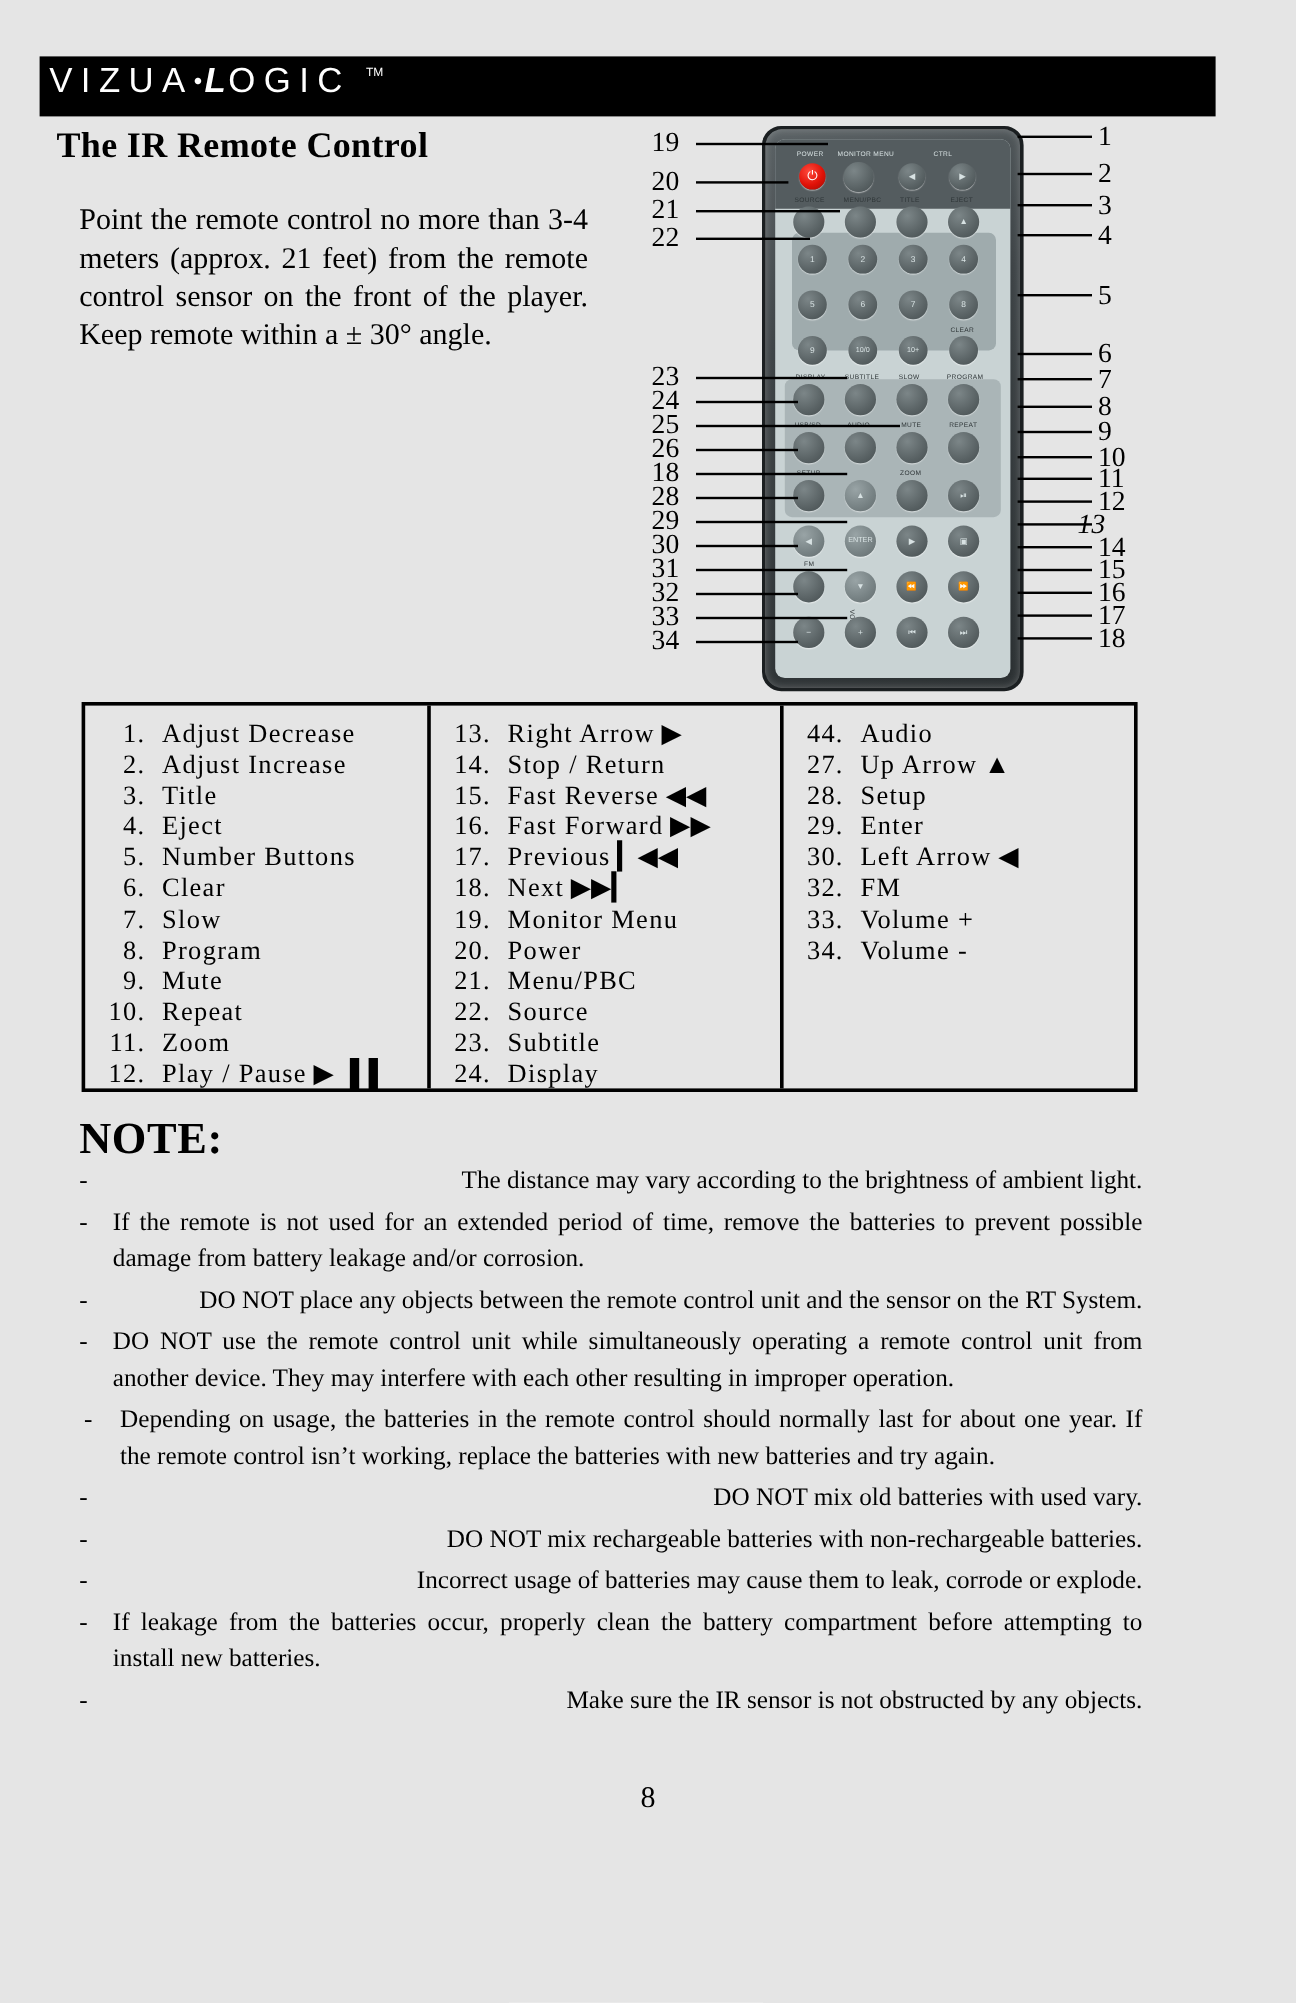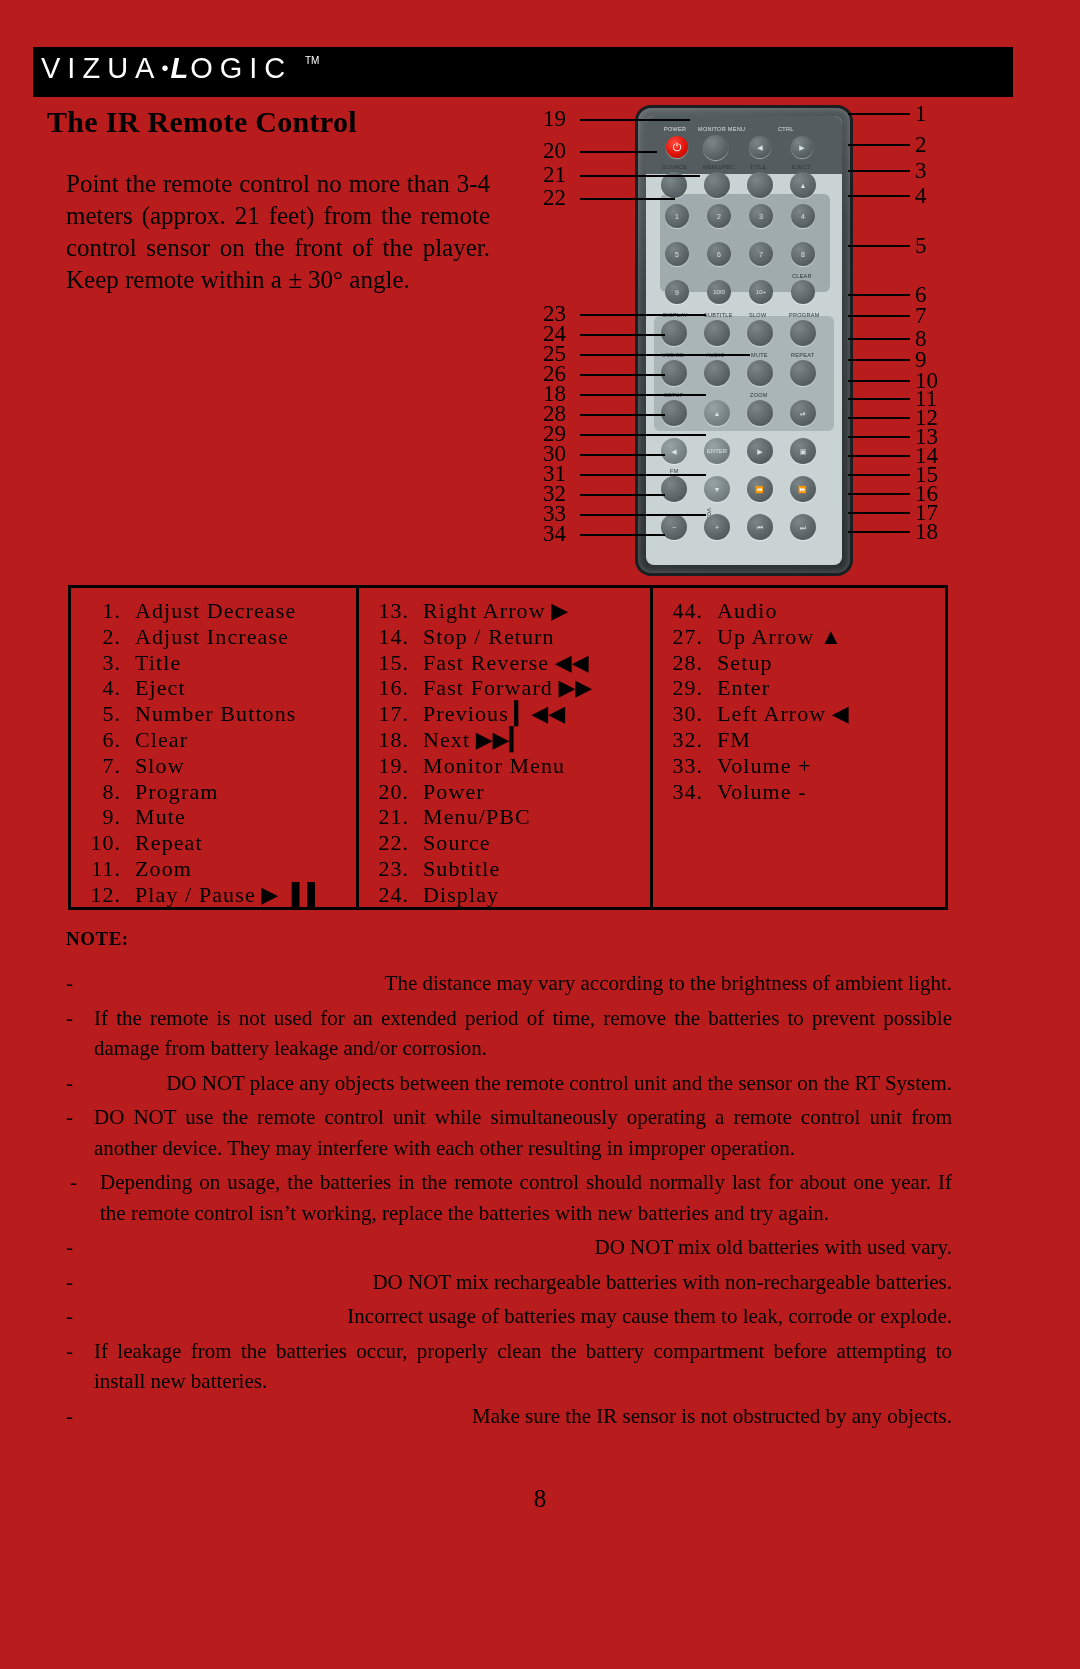--- a/index.html
+++ b/index.html
@@ -15,21 +15,21 @@
     color: #000;
     overflow: hidden;
   }
 
   
   .page {
     position: absolute;
     left: 0; top: 0;
     width: 1080px;
     height: 1669px;
-    background: #b91c1c;
+    background: #e5e5e5;
   }
 
   
   .logo-bar {
     position: absolute;
     left: 33px;
     top: 47px;
     width: 980px;
     height: 50px;
     background: #000000;
@@ -216,21 +216,21 @@
     box-sizing: border-box;
     letter-spacing: 1px;
   }
   .ltxt { letter-spacing: 1.1px; }
 
   
   .note-head {
     position: absolute;
     left: 66px;
     top: 928px;
-    font-size: 19px;
+    font-size: 37px;
     font-weight: bold;
     letter-spacing: .5px;
   }
   .notes {
     position: absolute;
     left: 66px;
     top: 968px;
     width: 886px;
   }
   .note-item {
@@ -391,21 +391,21 @@
     <div class="lead" style="left:318px;top:285px;width:62px;"></div>
     <div class="cnum" style="left:385px;top:274px;">10</div>
 
     <div class="lead" style="left:318px;top:303px;width:62px;"></div>
     <div class="cnum" style="left:385px;top:292px;">11</div>
 
     <div class="lead" style="left:318px;top:322px;width:62px;"></div>
     <div class="cnum" style="left:385px;top:311px;">12</div>
 
     <div class="lead" style="left:318px;top:341px;width:62px;"></div>
-    <div class="cnum" style="left:385px;top:330px;">13</div>
+    <div class="cnum" style="left:368px;top:330px;font-style:italic;">13</div>
 
     <div class="lead" style="left:318px;top:360px;width:62px;"></div>
     <div class="cnum" style="left:385px;top:349px;">14</div>
 
     <div class="lead" style="left:318px;top:379px;width:62px;"></div>
     <div class="cnum" style="left:385px;top:368px;">15</div>
 
     <div class="lead" style="left:318px;top:398px;width:62px;"></div>
     <div class="cnum" style="left:385px;top:387px;">16</div>
 

